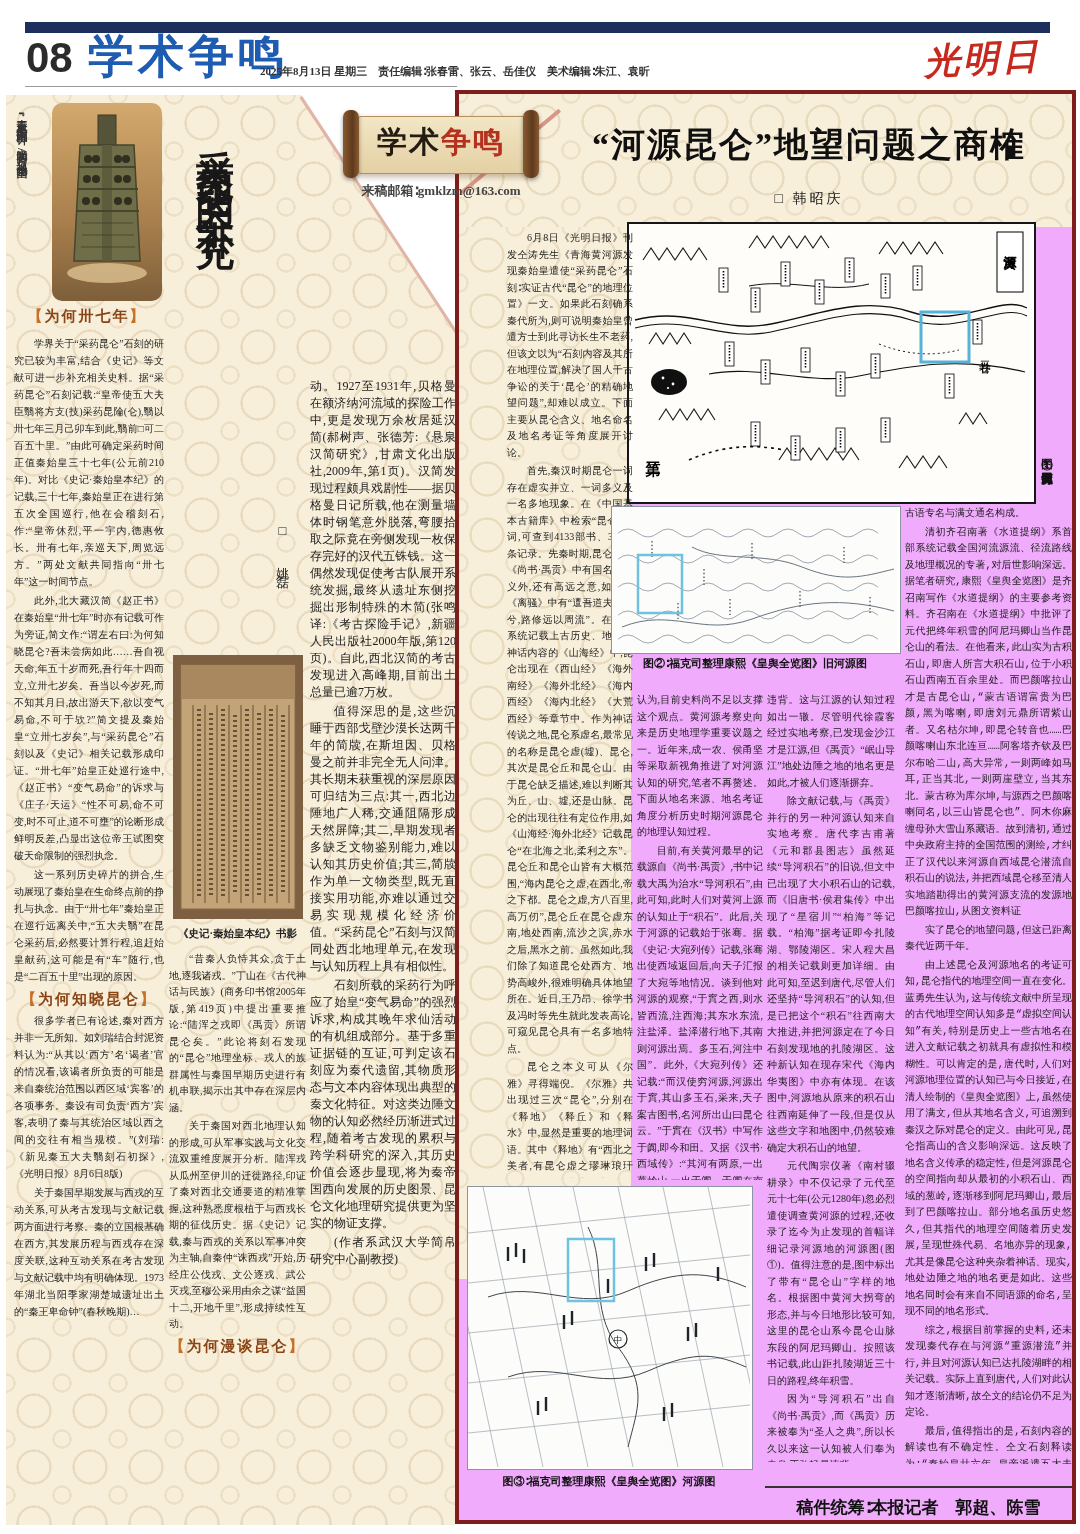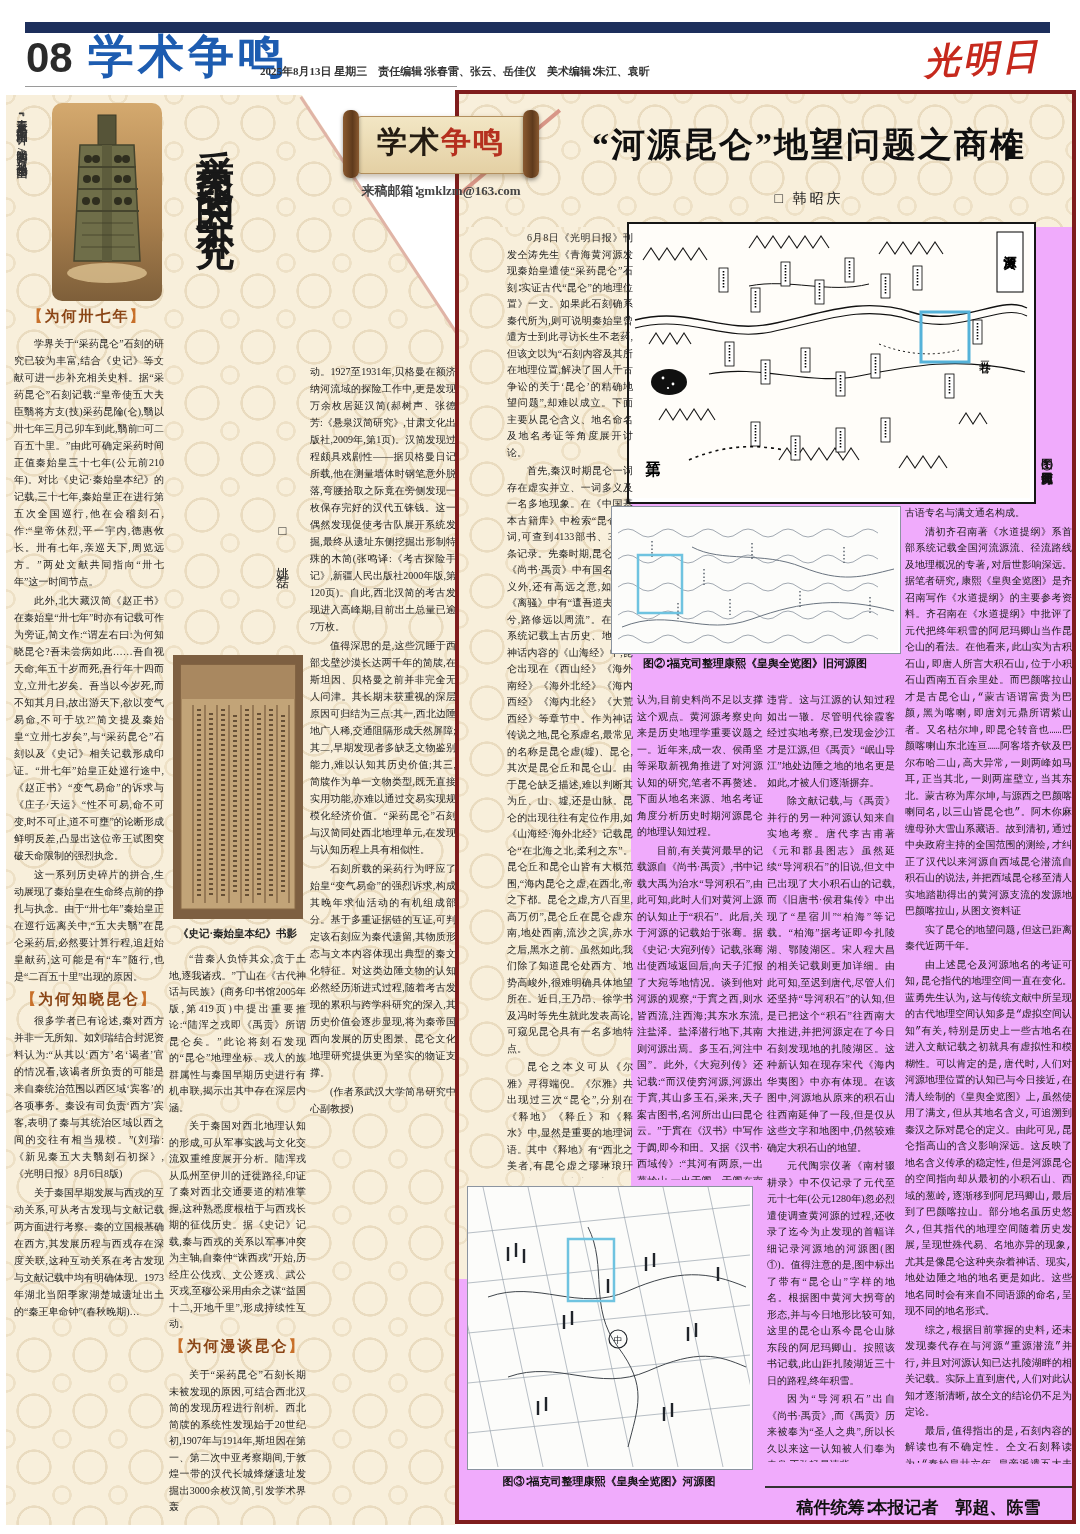--- a/index.html
+++ b/index.html
@@ -28,21 +28,21 @@
   .sec-head{font-size:15px;font-weight:700;color:#8a4516;text-align:center;letter-spacing:2px;}
   .sec-head .brk{color:#c8702a;font-weight:700;}
   .smallcap{font-size:10.5px;font-weight:700;text-align:center;color:#222;}
   #l-col1{left:8px;top:240px;width:150px;height:1178px;font-size:10px;line-height:17px;}
   #l-col1 .sec-head{margin:6px 0 4px 0;}
   #l-col2{left:163px;top:10px;width:137px;height:1412px;}
   #l-title{left:20px;top:14px;height:480px;font-size:38px;font-weight:700;letter-spacing:10px;color:#181818;}
   #l-byline{left:104px;top:418px;font-size:13px;letter-spacing:8px;color:#222;}
   #l-col2-text{left:0px;top:846px;width:137px;height:430px;font-size:10px;line-height:16.5px;}
   #l-col2-tail{left:0px;top:1262px;width:137px;height:150px;font-size:10px;line-height:16.5px;}
-  #l-col3{left:304px;top:268px;width:146px;height:1152px;font-size:10px;line-height:17px;}
+  #l-col3{left:304px;top:283px;width:146px;height:1152px;font-size:12px;line-height:17px;}
   .credit{font-weight:400;}
   
   #banner{left:343px;top:110px;width:196px;height:86px;z-index:6;}
   #banner .sheet{position:absolute;left:14px;top:6px;width:168px;height:56px;background:linear-gradient(180deg,#f2e6c4,#e4d0a4);
      border:1px solid #b3905e;border-radius:4px;box-shadow:0 3px 6px rgba(90,60,20,.35);}
   #banner .roll{position:absolute;top:0;width:16px;height:68px;background:linear-gradient(90deg,#8a5a30,#5e3a1c 60%,#8a5a30);border-radius:7px;box-shadow:0 2px 4px rgba(0,0,0,.4);}
   #banner .roll.left{left:0;} #banner .roll.right{right:0;}
   #banner .scroll-text{position:absolute;left:14px;top:12px;width:168px;text-align:center;font-size:30px;font-weight:900;letter-spacing:2px;}
   #banner .scroll-text .t1{color:#241c12;} #banner .scroll-text .t2{color:#b5301f;}
   #banner .email{position:absolute;left:0px;top:72px;width:196px;text-align:center;font-size:13px;font-weight:700;color:#444;}
@@ -179,23 +179,20 @@
         </svg>
       </div>
       <div class="abs smallcap" style="left:0;top:822px;width:137px;">《史记·秦始皇本纪》书影</div>
       <div class="abs colbox" id="l-col2-text">
           <p class="para">“昔秦人负恃其众,贪于土地,逐我诸戎。”丁山在《古代神话与民族》(商务印书馆2005年版,第419页)中提出重要推论:“陆浑之戎即《禹贡》所谓昆仑矣。”此论将刻石发现的“昆仑”地理坐标、戎人的族群属性与秦国早期历史进行有机串联,揭示出其中存在深层内涵。</p>
           <p class="para">关于秦国对西北地理认知的形成,可从军事实践与文化交流双重维度展开分析。陆浑戎从瓜州至伊川的迁徙路径,印证了秦对西北交通要道的精准掌握,这种熟悉度根植于与西戎长期的征伐历史。据《史记》记载,秦与西戎的关系以军事冲突为主轴,自秦仲“诛西戎”开始,历经庄公伐戎、文公逐戎、武公灭戎,至穆公采用由余之谋“益国十二,开地千里”,形成持续性互动。</p>
         </div>
       <div class="abs sec-head" style="left:0;top:1232px;width:137px;">
         <span class="brk">【</span><span>为何漫谈昆仑</span><span class="brk">】</span>
       </div>
-      <div class="abs colbox" id="l-col2-tail">
-          <p class="para">关于“采药昆仑”石刻长期未被发现的原因,可结合西北汉简的发现历程进行剖析。西北简牍的系统性发现始于20世纪初,1907年与1914年,斯坦因在第一、第二次中亚考察期间,于敦煌一带的汉代长城烽燧遗址发掘出3000余枚汉简,引发学术界轰</p>
-        </div>
     </div>
 
     <div class="abs colbox cont" id="l-col3">
       <div class="cont">
           <p class="para">动。1927至1931年,贝格曼在额济纳河流域的探险工作中,更是发现万余枚居延汉简(郝树声、张德芳:《悬泉汉简研究》,甘肃文化出版社,2009年,第1页)。汉简发现过程颇具戏剧性——据贝格曼日记所载,他在测量墙体时钢笔意外脱落,弯腰拾取之际竟在旁侧发现一枚保存完好的汉代五铢钱。这一偶然发现促使考古队展开系统发掘,最终从遗址东侧挖掘出形制特殊的木简(张鸣译:《考古探险手记》,新疆人民出版社2000年版,第120页)。自此,西北汉简的考古发现进入高峰期,目前出土总量已逾7万枚。</p>
           <p class="para">值得深思的是,这些沉睡于西部戈壁沙漠长达两千年的简牍,在斯坦因、贝格曼之前并非完全无人问津。其长期未获重视的深层原因可归结为三点:其一,西北边陲地广人稀,交通阻隔形成天然屏障;其二,早期发现者多缺乏文物鉴别能力,难以认知其历史价值;其三,简牍作为单一文物类型,既无直接实用功能,亦难以通过交易实现规模化经济价值。“采药昆仑”石刻与汉简同处西北地理单元,在发现与认知历程上具有相似性。</p>
           <p class="para">石刻所载的采药行为呼应了始皇“变气易命”的强烈诉求,构成其晚年求仙活动的有机组成部分。基于多重证据链的互证,可判定该石刻应为秦代遗留,其物质形态与文本内容体现出典型的秦文化特征。对这类边陲文物的认知必然经历渐进式过程,随着考古发现的累积与跨学科研究的深入,其历史价值会逐步显现,将为秦帝国西向发展的历史图景、昆仑文化地理研究提供更为坚实的物证支撑。</p>
         </div>
       <p class="para credit">(作者系武汉大学简帛研究中心副教授)</p>
     </div>

